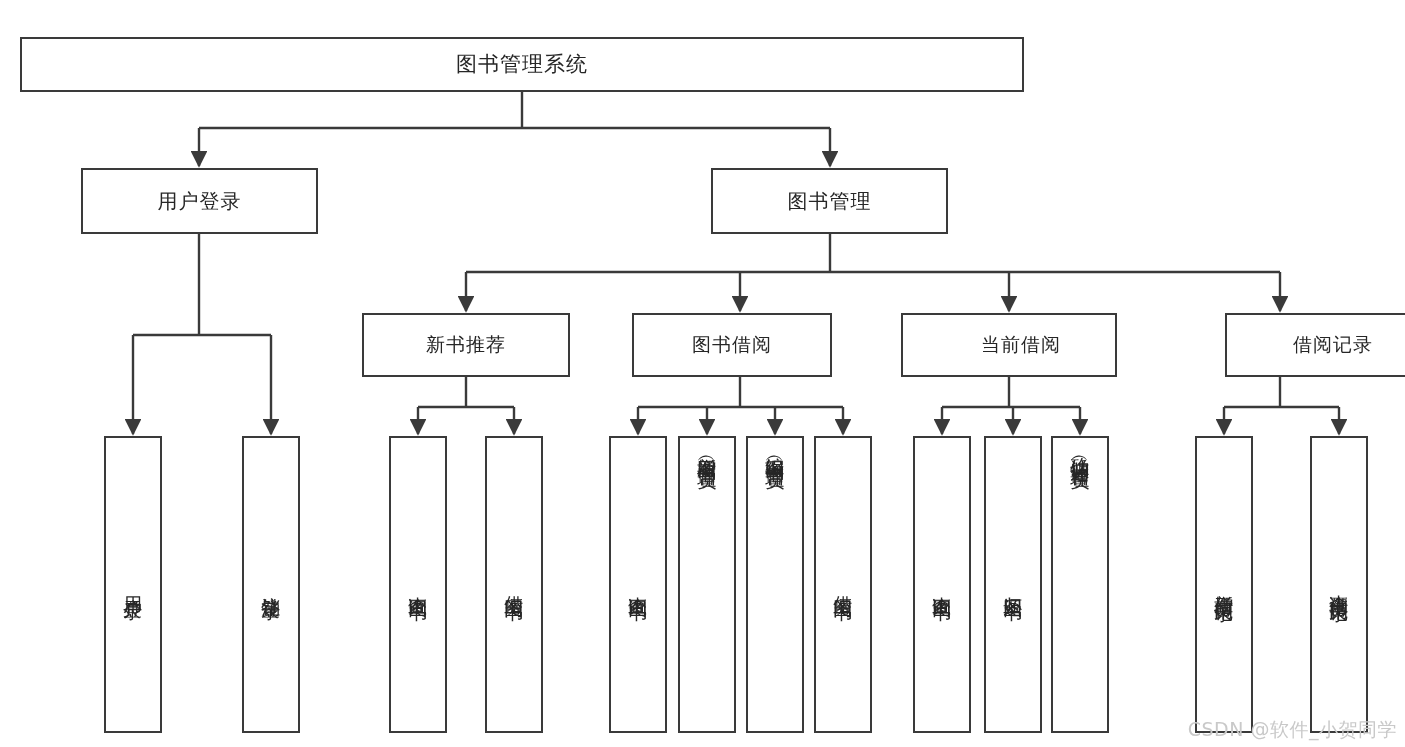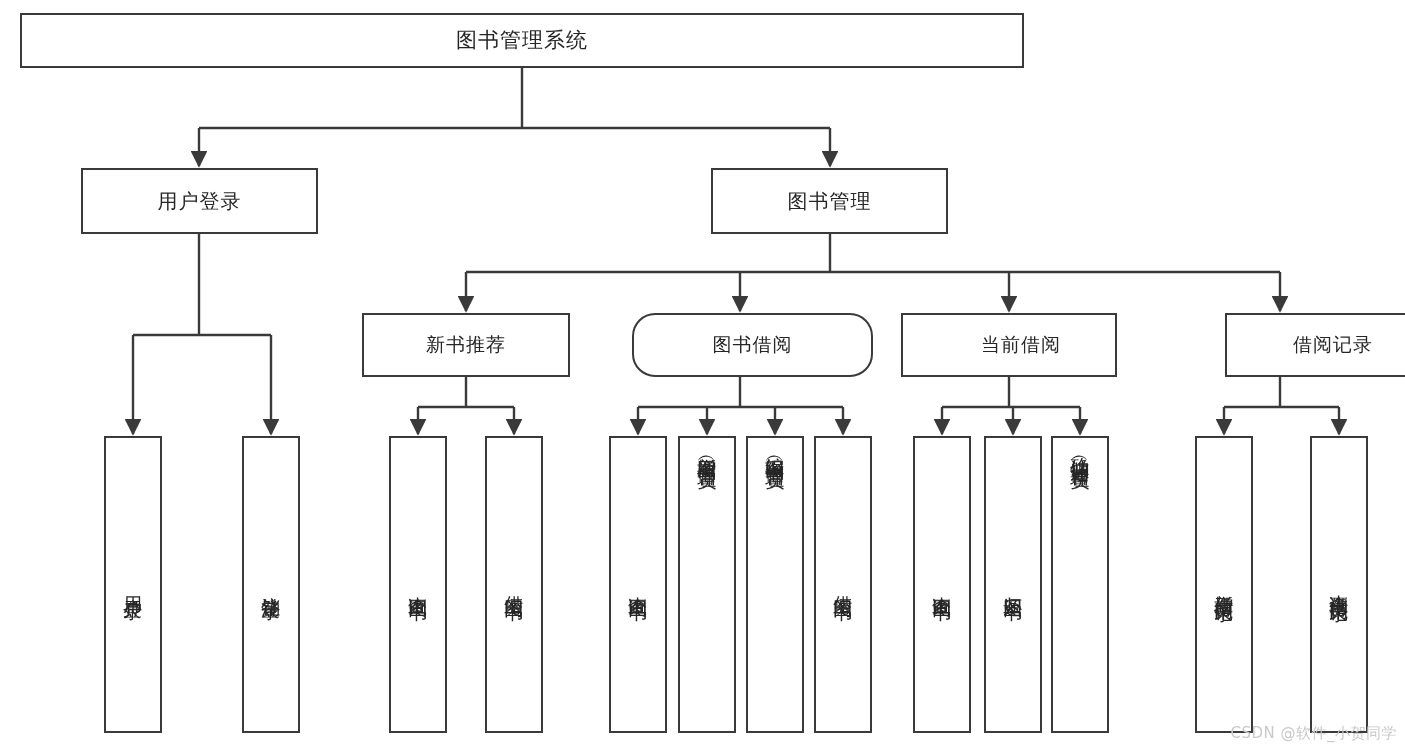--- a/index.html
+++ b/index.html
@@ -31,20 +31,21 @@
     background: #ffffff;
     border: 2px solid #3a3a3a;
     display: flex;
     align-items: center;
     justify-content: center;
     color: #262626;
     line-height: 1.12;
   }
   .node.root {
     font-size: 21px;
+    margin-top: 24px;
   }
   .node.l2 {
     font-size: 20px;
   }
   .node.l3 {
     font-size: 19px;
   }
   .node.leaf {
     font-size: 19px;
     align-items: flex-start;
@@ -62,21 +63,21 @@
     white-space: nowrap;
   }
   .hlabel {
     white-space: nowrap;
     letter-spacing: 1px;
   }
   #watermark {
     position: absolute;
     right: 8px;
     bottom: 4px;
-    font-size: 15px;
+    font-size: 19px;
     color: #c9c9c9;
     letter-spacing: 0.5px;
     white-space: nowrap;
   }
 </style>
 </head>
 <body>
 
 <div id="stage">
 
@@ -139,21 +140,21 @@
   </div>
 
   <div class="node l2" style="left:711px; top:168px; width:237px; height:66px;text-align:center;">
     <span class="hlabel">图书管理</span>
   </div>
 
   <div class="node l3" style="left:362px; top:313px; width:208px; height:64px;text-align:center;">
     <span class="hlabel">新书推荐</span>
   </div>
 
-  <div class="node l3" style="left:632px; top:313px; width:241px; height:64px;border-radius:23px;">
+  <div class="node l3" style="left:632px; top:313px; width:200px; height:64px;">
     <span class="hlabel">图书借阅</span>
   </div>
 
   <div class="node l3" style="left:901px; top:313px; width:216px; height:64px;padding-left:24px;">
     <span class="hlabel">当前借阅</span>
   </div>
 
   <div class="node l3" style="left:1225px; top:313px; width:216px; height:64px;">
     <span class="hlabel">借阅记录</span>
   </div>

